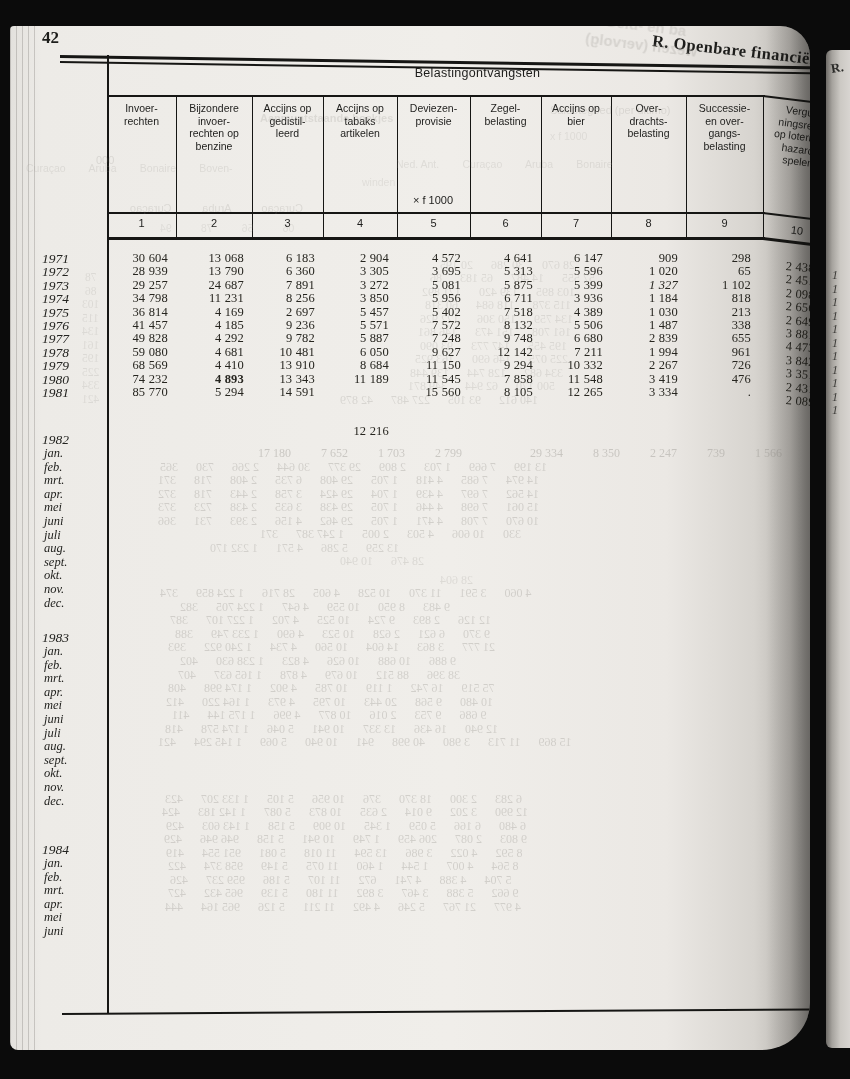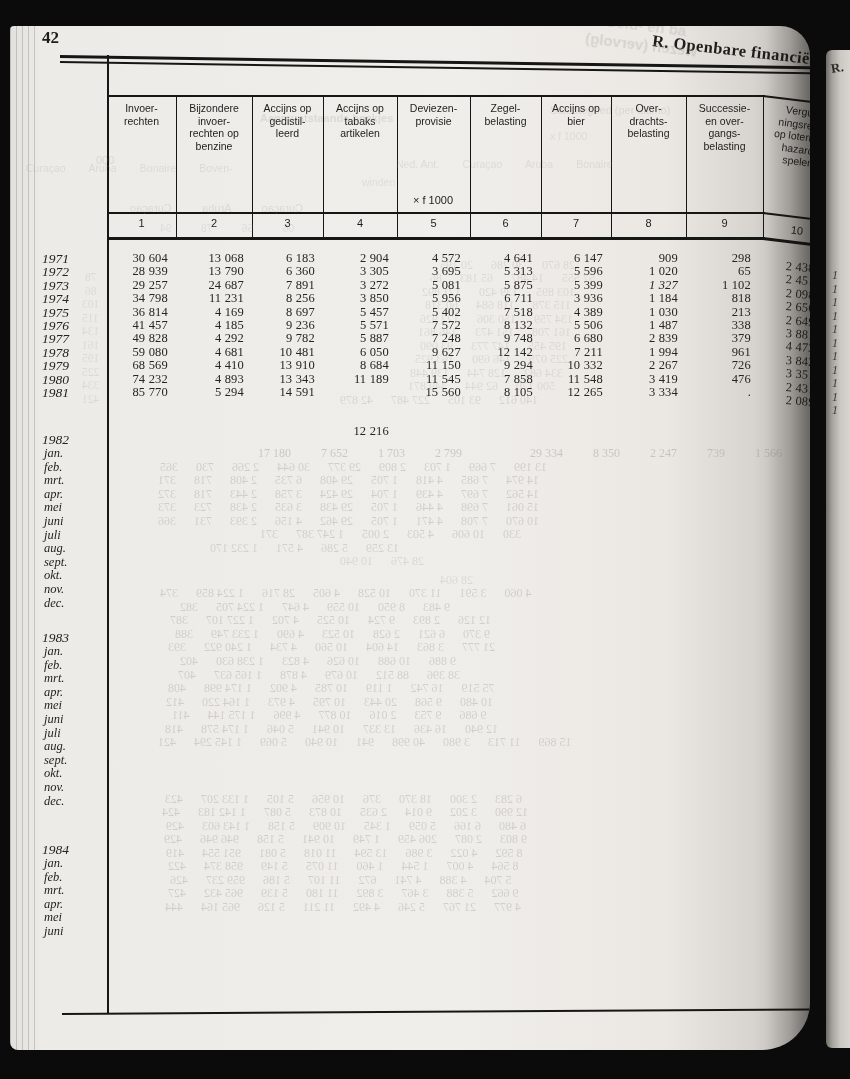--- a/index.html
+++ b/index.html
@@ -45,20 +45,21 @@
 <div id="stage">
   <div class="page">
     <div class="stack"></div>
 
     <div class="pgnum">42</div>
     <div class="sectitle">R.  Openbare financiën</div>
 
     <div class="rule" style="left:50px;top:29px;width:757px;height:3px;transform:rotate(0.85deg);transform-origin:left center;"></div>
     <div class="rule" style="left:50px;top:35px;width:757px;height:1.5px;transform:rotate(0.85deg);transform-origin:left center;"></div>
 
+    <div class="tbltitle">Belastingontvangsten</div>
 
     <div class="rule" style="left:97px;top:29px;width:2px;height:958px;"></div>
     <div class="rule" style="left:97px;top:69px;width:658px;height:1.5px;"></div>
     <div class="rule" style="left:753px;top:69px;width:78px;height:1.5px;transform:rotate(7deg);transform-origin:left top;"></div>
     <div class="rule" style="left:97px;top:186px;width:658px;height:1.5px;"></div>
     <div class="rule" style="left:753px;top:186px;width:72px;height:1.5px;transform:rotate(7deg);transform-origin:left top;"></div>
     <div class="rule" style="left:97px;top:211px;width:658px;height:2.5px;"></div>
     <div class="rule" style="left:753px;top:211px;width:70px;height:2.5px;transform:rotate(7deg);transform-origin:left top;"></div>
     <div class="rule" style="left:52px;top:987px;width:756px;height:2px;transform:rotate(-0.35deg);transform-origin:left center;"></div>
 
@@ -169,21 +170,21 @@
         <div class="cell" style="left: 287px; top: 265.2px;">3 850</div>
         <div class="cell" style="left: 359px; top: 265.2px;">5 956</div>
         <div class="cell" style="left: 431px; top: 265.2px;">6 711</div>
         <div class="cell" style="left: 501px; top: 265.2px;">3 936</div>
         <div class="cell" style="left: 576px; top: 265.2px;">1 184</div>
         <div class="cell" style="left: 649px; top: 265.2px;">818</div>
         <div class="cell c10" style="left: 713px; top: 268.2px;">2 656</div>
         <div class="yr" style="top: 278.6px;">1975</div>
         <div class="cell" style="left: 66px; top: 278.6px;">36 814</div>
         <div class="cell" style="left: 142px; top: 278.6px;">4 169</div>
-        <div class="cell" style="left: 213px; top: 278.6px;">8 697</div>
+        <div class="cell" style="left: 213px; top: 278.6px;">2 697</div>
         <div class="cell" style="left: 287px; top: 278.6px;">5 457</div>
         <div class="cell" style="left: 359px; top: 278.6px;">5 402</div>
         <div class="cell" style="left: 431px; top: 278.6px;">7 518</div>
         <div class="cell" style="left: 501px; top: 278.6px;">4 389</div>
         <div class="cell" style="left: 576px; top: 278.6px;">1 030</div>
         <div class="cell" style="left: 649px; top: 278.6px;">213</div>
         <div class="cell c10" style="left: 713px; top: 281.6px;">2 649</div>
         <div class="yr" style="top: 292px;">1976</div>
         <div class="cell" style="left: 66px; top: 292px;">41 457</div>
         <div class="cell" style="left: 142px; top: 292px;">4 185</div>
@@ -197,21 +198,21 @@
         <div class="cell c10" style="left: 713px; top: 295px;">3 881</div>
         <div class="yr" style="top: 305.4px;">1977</div>
         <div class="cell" style="left: 66px; top: 305.4px;">49 828</div>
         <div class="cell" style="left: 142px; top: 305.4px;">4 292</div>
         <div class="cell" style="left: 213px; top: 305.4px;">9 782</div>
         <div class="cell" style="left: 287px; top: 305.4px;">5 887</div>
         <div class="cell" style="left: 359px; top: 305.4px;">7 248</div>
         <div class="cell" style="left: 431px; top: 305.4px;">9 748</div>
         <div class="cell" style="left: 501px; top: 305.4px;">6 680</div>
         <div class="cell" style="left: 576px; top: 305.4px;">2 839</div>
-        <div class="cell" style="left: 649px; top: 305.4px;">379</div>
+        <div class="cell" style="left: 649px; top: 305.4px;">655</div>
         <div class="cell c10" style="left: 713px; top: 308.4px;">4 473</div>
         <div class="yr" style="top: 318.8px;">1978</div>
         <div class="cell" style="left: 66px; top: 318.8px; text-align: right;">59 080</div>
         <div class="cell" style="left: 142px; top: 318.8px;">4 681</div>
         <div class="cell" style="left: 213px; top: 318.8px;">10 481</div>
         <div class="cell" style="left: 287px; top: 318.8px;">6 050</div>
         <div class="cell" style="left: 359px; top: 318.8px;">9 627</div>
         <div class="cell" style="left: 431px; top: 318.8px;">12 142</div>
         <div class="cell" style="left: 501px; top: 318.8px;">7 211</div>
         <div class="cell" style="left: 576px; top: 318.8px;">1 994</div>
@@ -223,21 +224,21 @@
         <div class="cell" style="left: 213px; top: 332.2px;">13 910</div>
         <div class="cell" style="left: 287px; top: 332.2px;">8 684</div>
         <div class="cell" style="left: 359px; top: 332.2px;">11 150</div>
         <div class="cell" style="left: 431px; top: 332.2px;">9 294</div>
         <div class="cell" style="left: 501px; top: 332.2px;">10 332</div>
         <div class="cell" style="left: 576px; top: 332.2px;">2 267</div>
         <div class="cell" style="left: 649px; top: 332.2px;">726</div>
         <div class="cell c10" style="left: 713px; top: 335.2px;">3 351</div>
         <div class="yr" style="top: 345.6px;">1980</div>
         <div class="cell" style="left: 66px; top: 345.6px;">74 232</div>
-        <div class="cell" style="left: 142px; top: 345.6px;">4 893</div>
+        <div class="cell" style="left: 142px; top: 345.6px; font-weight: bold;">4 893</div>
         <div class="cell" style="left: 213px; top: 345.6px;">13 343</div>
         <div class="cell" style="left: 287px; top: 345.6px;">11 189</div>
         <div class="cell" style="left: 359px; top: 345.6px;">11 545</div>
         <div class="cell" style="left: 431px; top: 345.6px;">7 858</div>
         <div class="cell" style="left: 501px; top: 345.6px;">11 548</div>
         <div class="cell" style="left: 576px; top: 345.6px;">3 419</div>
         <div class="cell" style="left: 649px; top: 345.6px;">476</div>
         <div class="cell c10" style="left: 713px; top: 348.6px;">2 431</div>
         <div class="yr" style="top: 359px;">1981</div>
         <div class="cell" style="left: 66px; top: 359px;">85 770</div>

